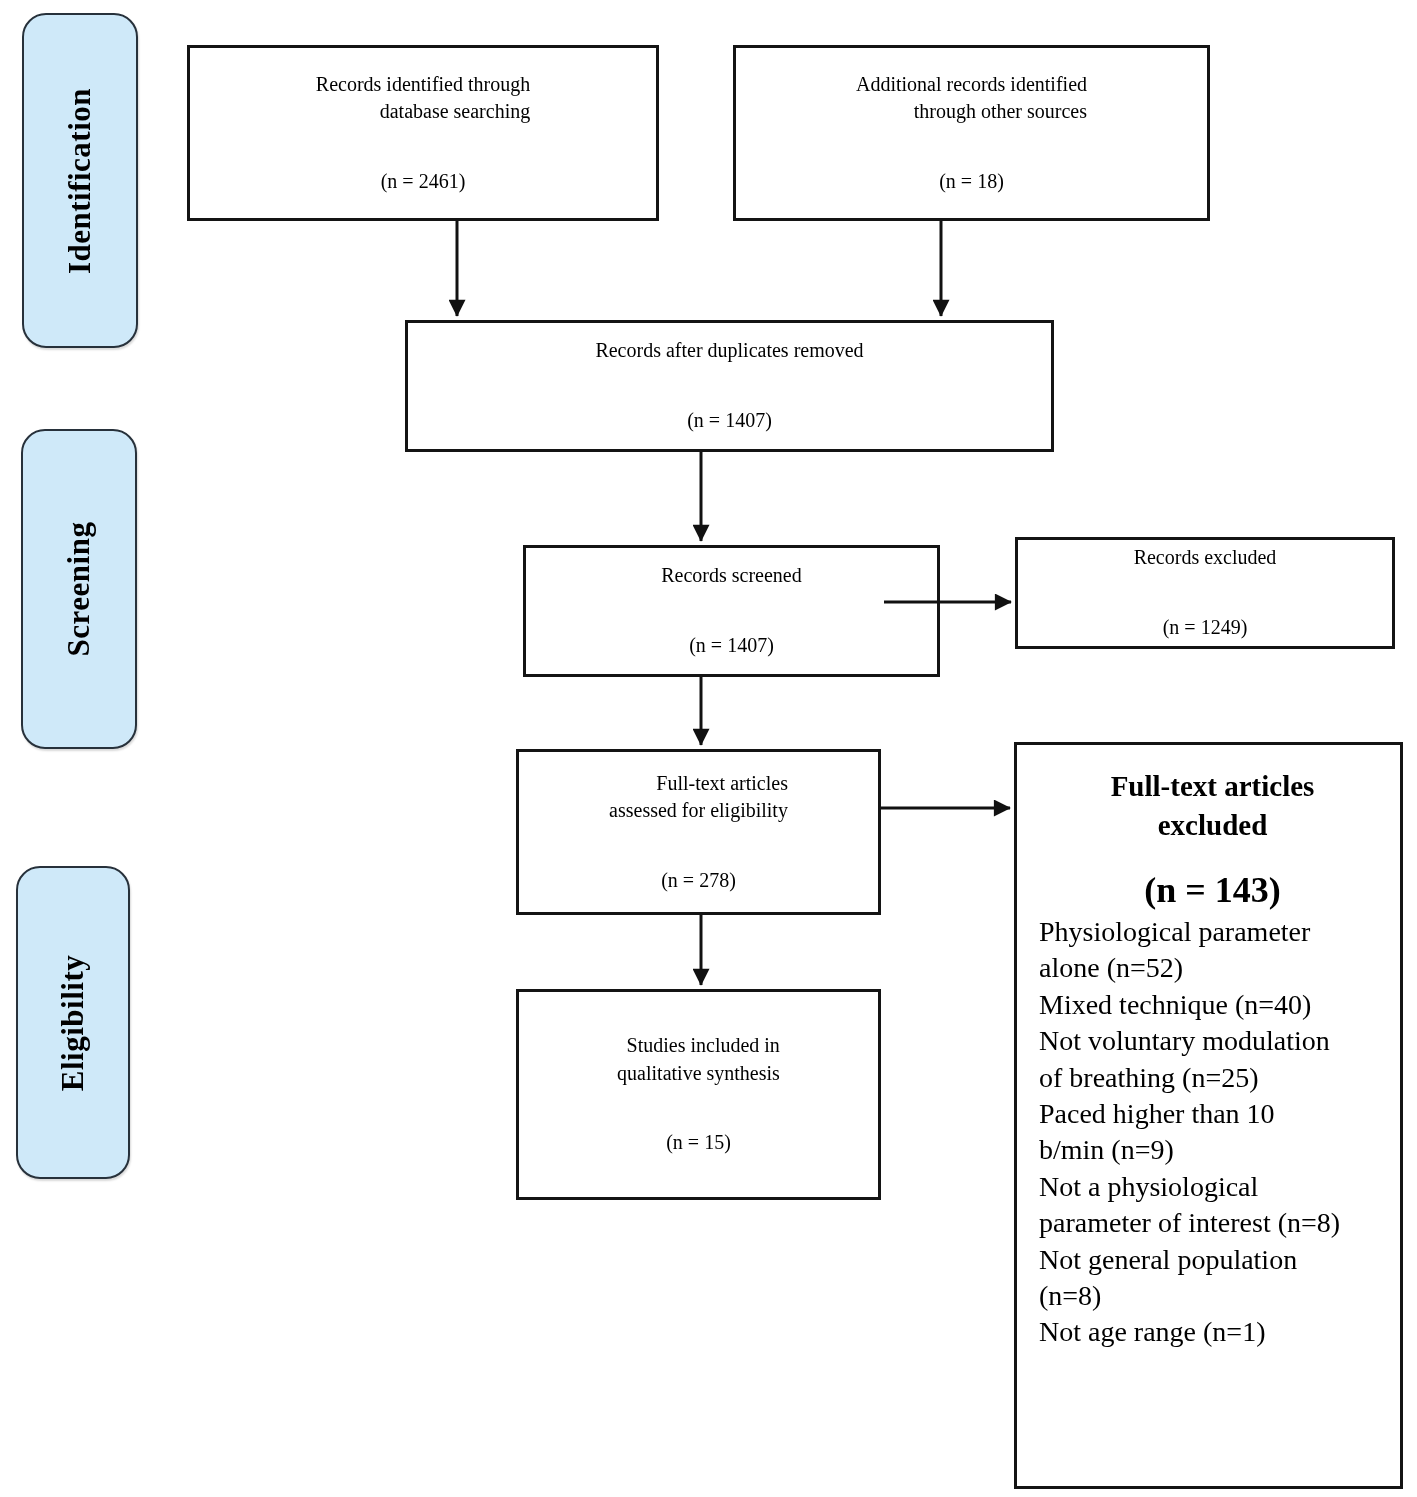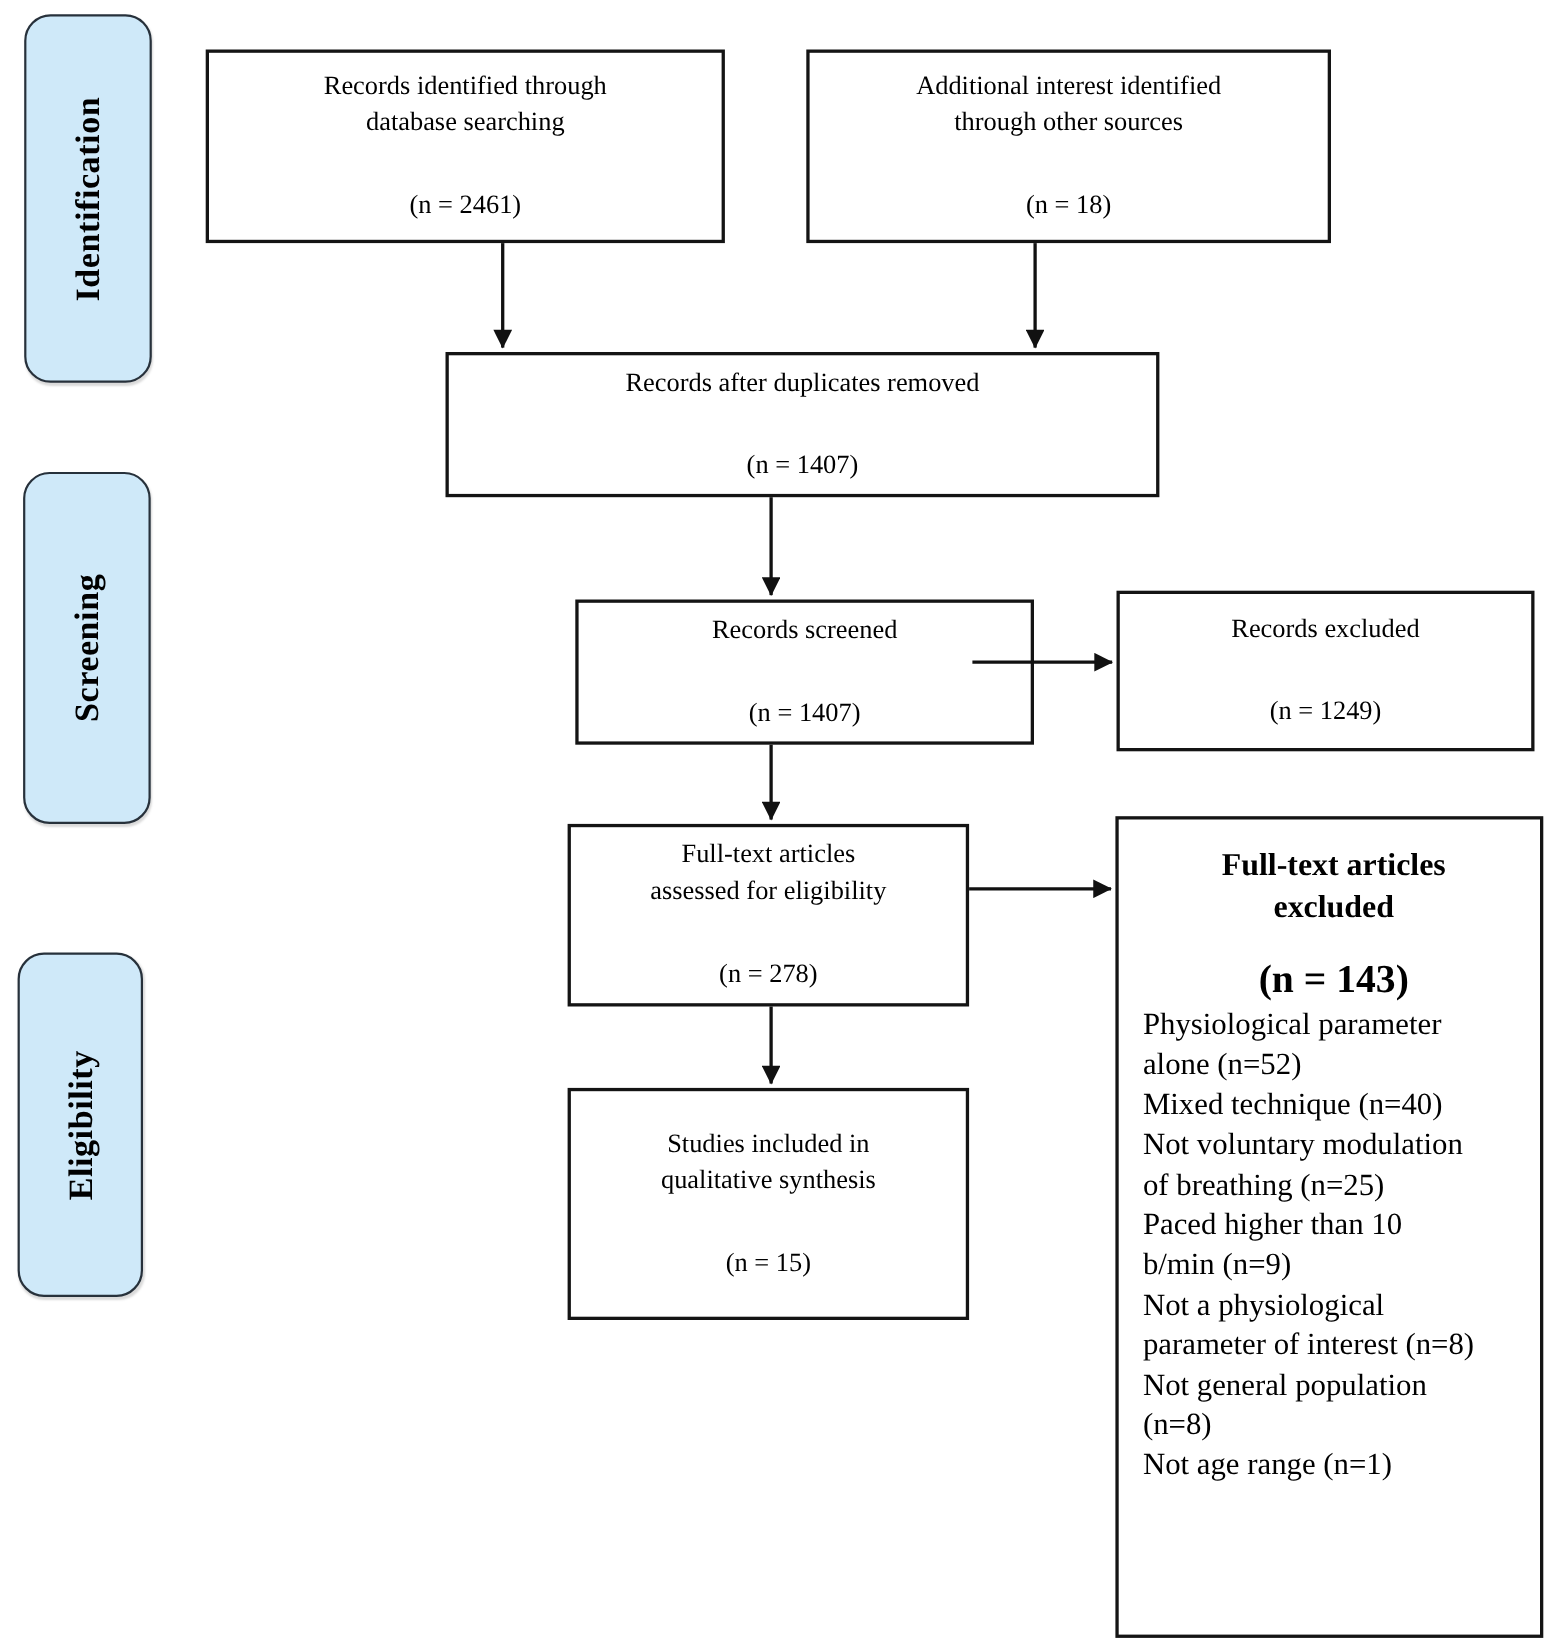--- a/index.html
+++ b/index.html
@@ -18,21 +18,21 @@
     display:flex; align-items:center; justify-content:center;
     box-shadow:1px 2px 2px rgba(0,0,0,0.15);
   }
   .stage span{
     transform:rotate(-90deg); white-space:nowrap;
     font-weight:bold; font-size:31px; letter-spacing:0.5px;
   }
   .flow-box{
     position:absolute; background:#ffffff; border:3px solid var(--box-border);
     display:flex; flex-direction:column; align-items:center; justify-content:center;
-    text-align:center; font-size:24px; line-height:1.38; padding:4px 10px;
+    text-align:right; font-size:20px; line-height:1.38; padding:4px 10px;
     box-sizing:border-box;
   }
   .flow-box .label{white-space:pre-line;}
   .flow-box .count{white-space:pre-line;margin-top:42px;}
   .big-box{
     position:absolute; background:#ffffff; border:3px solid var(--box-border);
     box-sizing:border-box; padding:22px 14px 0 22px; font-size:28px; line-height:1.3;
   }
   .big-box .bb-title{
     font-weight:bold; font-size:29px; text-align:center; white-space:pre-line;
@@ -59,36 +59,36 @@
     <span>Eligibility</span>
   </div>
 
   <div class="flow-box" style="left:187px;top:45px;width:472px;height:176px">
     <div class="label">Records identified through
 database searching</div>
     <div class="count">(n = 2461)</div>
   </div>
 
   <div class="flow-box" style="left:733px;top:45px;width:477px;height:176px">
-    <div class="label">Additional interest identified
+    <div class="label">Additional records identified
 through other sources</div>
     <div class="count">(n = 18)</div>
   </div>
 
   <div class="flow-box" style="left:405px;top:320px;width:649px;height:132px">
     <div class="label">Records after duplicates removed</div>
     <div class="count">(n = 1407)</div>
   </div>
 
   <div class="flow-box" style="left:523px;top:545px;width:417px;height:132px">
     <div class="label">Records screened</div>
     <div class="count">(n = 1407)</div>
   </div>
 
-  <div class="flow-box" style="left:1015px;top:537px;width:380px;height:146px">
+  <div class="flow-box" style="left:1015px;top:537px;width:380px;height:112px">
     <div class="label">Records excluded</div>
     <div class="count">(n = 1249)</div>
   </div>
 
   <div class="flow-box" style="left:516px;top:749px;width:365px;height:166px">
     <div class="label">Full-text articles
 assessed for eligibility</div>
     <div class="count">(n = 278)</div>
   </div>
 

